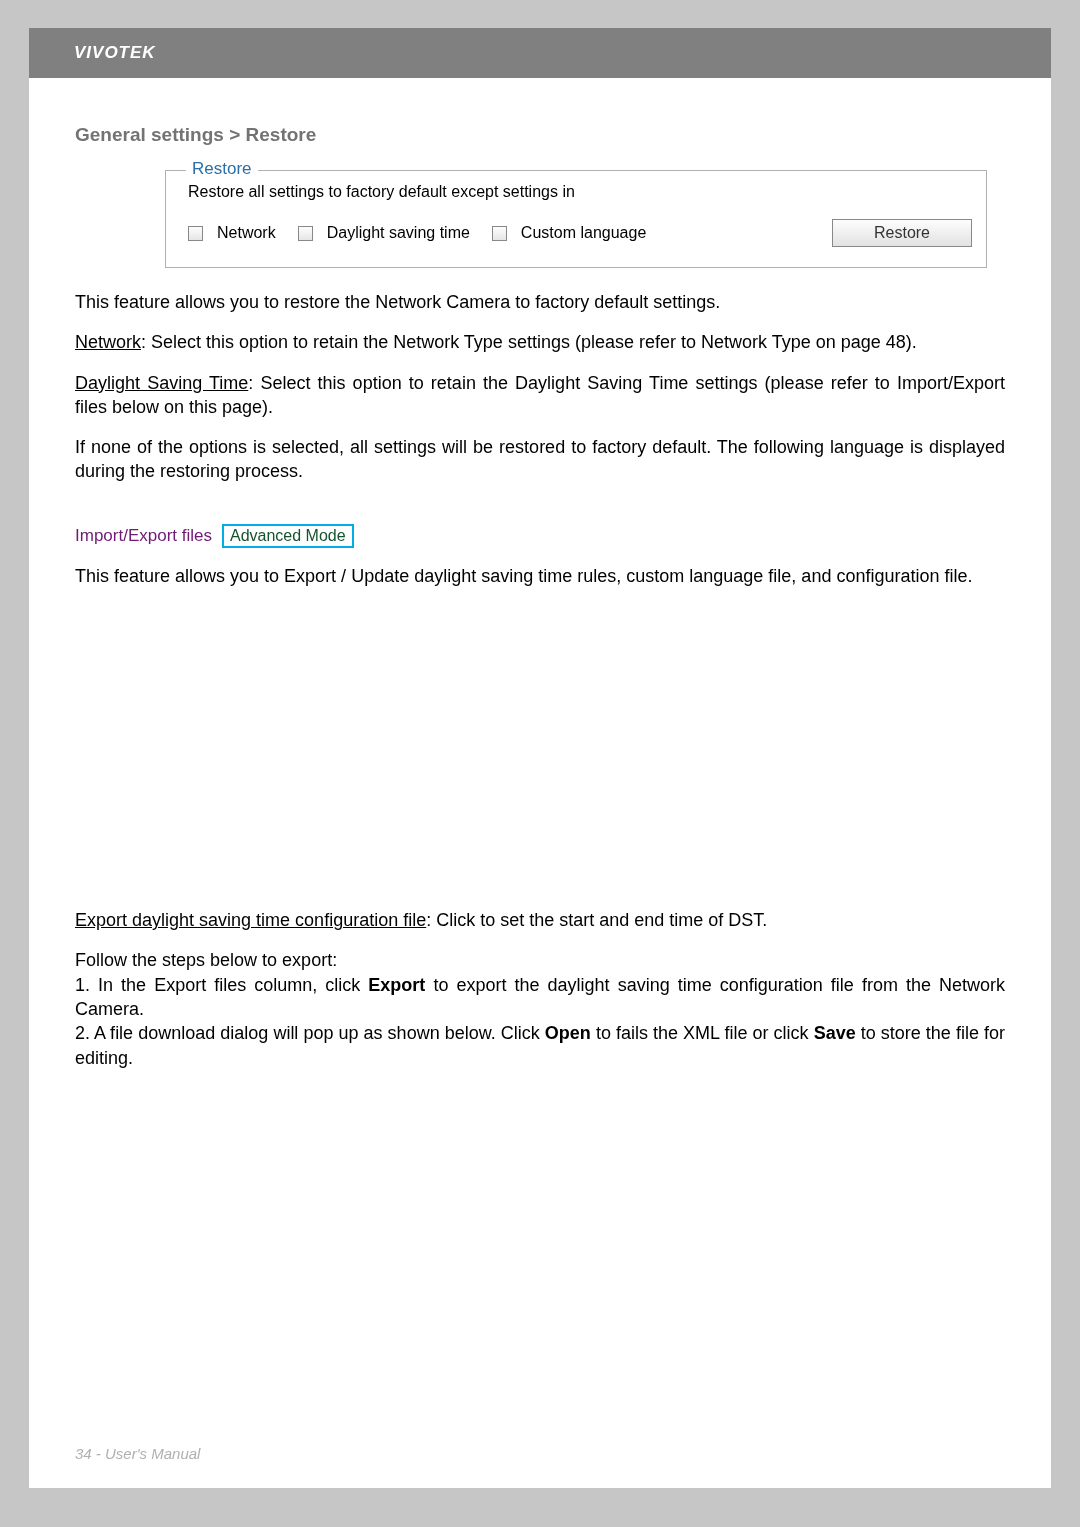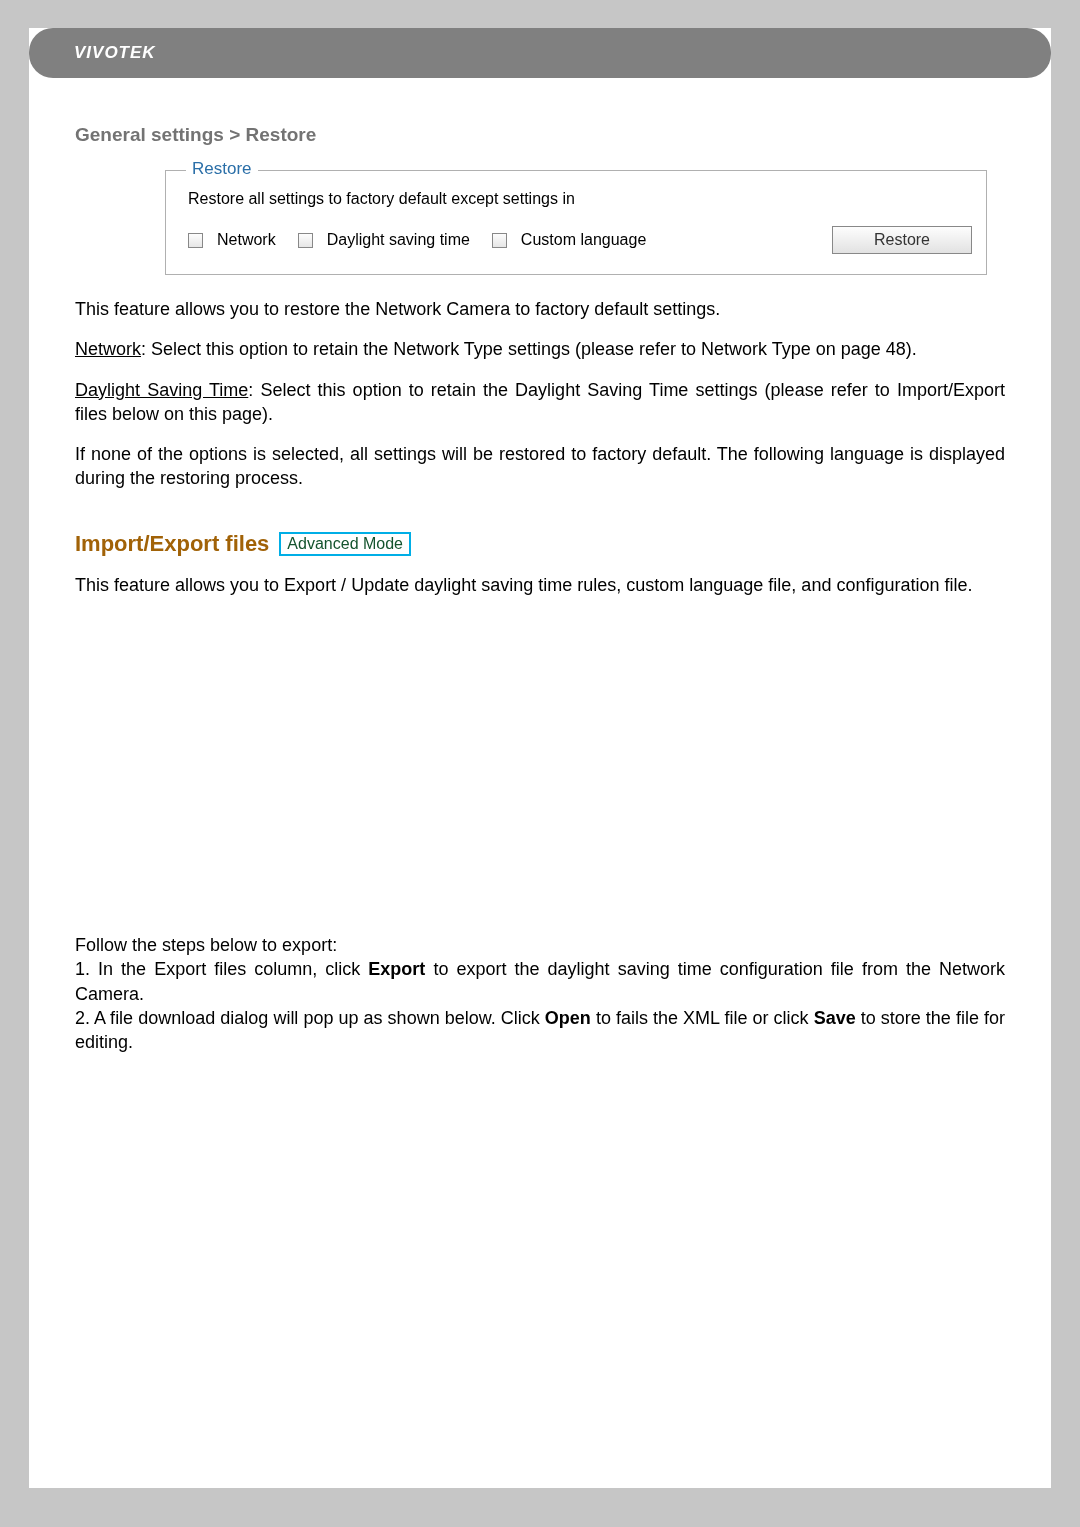--- a/index.html
+++ b/index.html
@@ -19,21 +19,20 @@
     background: #fff;
     position: relative;
     padding: 0;
   }
   .header-bar {
     height: 50px;
     background: #808080;
     padding-left: 45px;
     display: flex;
     align-items: center;
-    border-radius: 24px;
   }
   .brand {
     color: #fff;
     font-style: italic;
     font-weight: bold;
     font-size: 17px;
     letter-spacing: 1px;
   }
   .content {
     padding: 0 46px 0 46px;
@@ -58,21 +57,21 @@
     position: absolute;
     top: -12px;
     left: 20px;
     background: #fff;
     padding: 0 6px;
     color: #2b6fa8;
     font-size: 17px;
   }
   .restore-desc {
     font-size: 16px;
-    margin-top: 7px;
+    margin-top: 0;
     margin-bottom: 18px;
   }
   .restore-row {
     display: flex;
     align-items: center;
     gap: 14px;
   }
   .chk {
     width: 15px;
     height: 15px;
@@ -114,21 +113,21 @@
   }
   .progress-stripes {
     position: absolute;
     left: 4px; top: 3px;
     height: 16px;
     width: 56px;
     background: repeating-linear-gradient(90deg,#dfe3f5 0,#dfe3f5 3px,#6a77b7 3px,#6a77b7 6px);
   }
   
   .ie-row { margin-top: 40px; display: flex; align-items: center; gap: 10px; }
-  .ie-title { color: #a16207; font-weight: bold; font-size: 22px; }
+  .ie-title { color: #701a75; font-weight: normal; font-size: 17px; }
   .adv-badge {
     border: 2px solid #00aee6;
     background: #fff;
     color: #14532d;
     font-size: 16px;
     padding: 1px 6px;
   }
   .spacer-big { height: 320px; }
   .footer {
     position: absolute;
@@ -189,27 +188,33 @@
 
     <div class="ie-row">
       <span class="ie-title">Import/Export files</span>
       <span class="adv-badge">Advanced Mode</span>
     </div>
 
     <div class="body-text para">This feature allows you to Export / Update daylight saving time rules, custom language file, and configuration file.</div>
 
     <div class="spacer-big"></div>
 
+    <div class="body-text">
+      <span class="u">Export daylight saving time configuration file</span><span>: Click to set the start and end time of DST.</span>
+    </div>
 
     <div class="body-text para">Follow the steps below to export:</div>
 
     <div class="body-text" style="padding-left:0;">
       <span>1. In the Export files column, click </span><span class="bold">Export</span><span> to export the daylight saving time configuration file from the Network Camera.</span>
     </div>
 
     <div class="body-text">
       <span>2. A file download dialog will pop up as shown below. Click </span><span class="bold">Open</span><span> to fails the XML file or click </span><span class="bold">Save</span><span> to store the file for editing.</span>
     </div>
 
   </div>
 
+  <div class="footer">
+    <span class="footer-text">34 - User's Manual</span>
+  </div>
 
 </div>
 
 </body></html>

